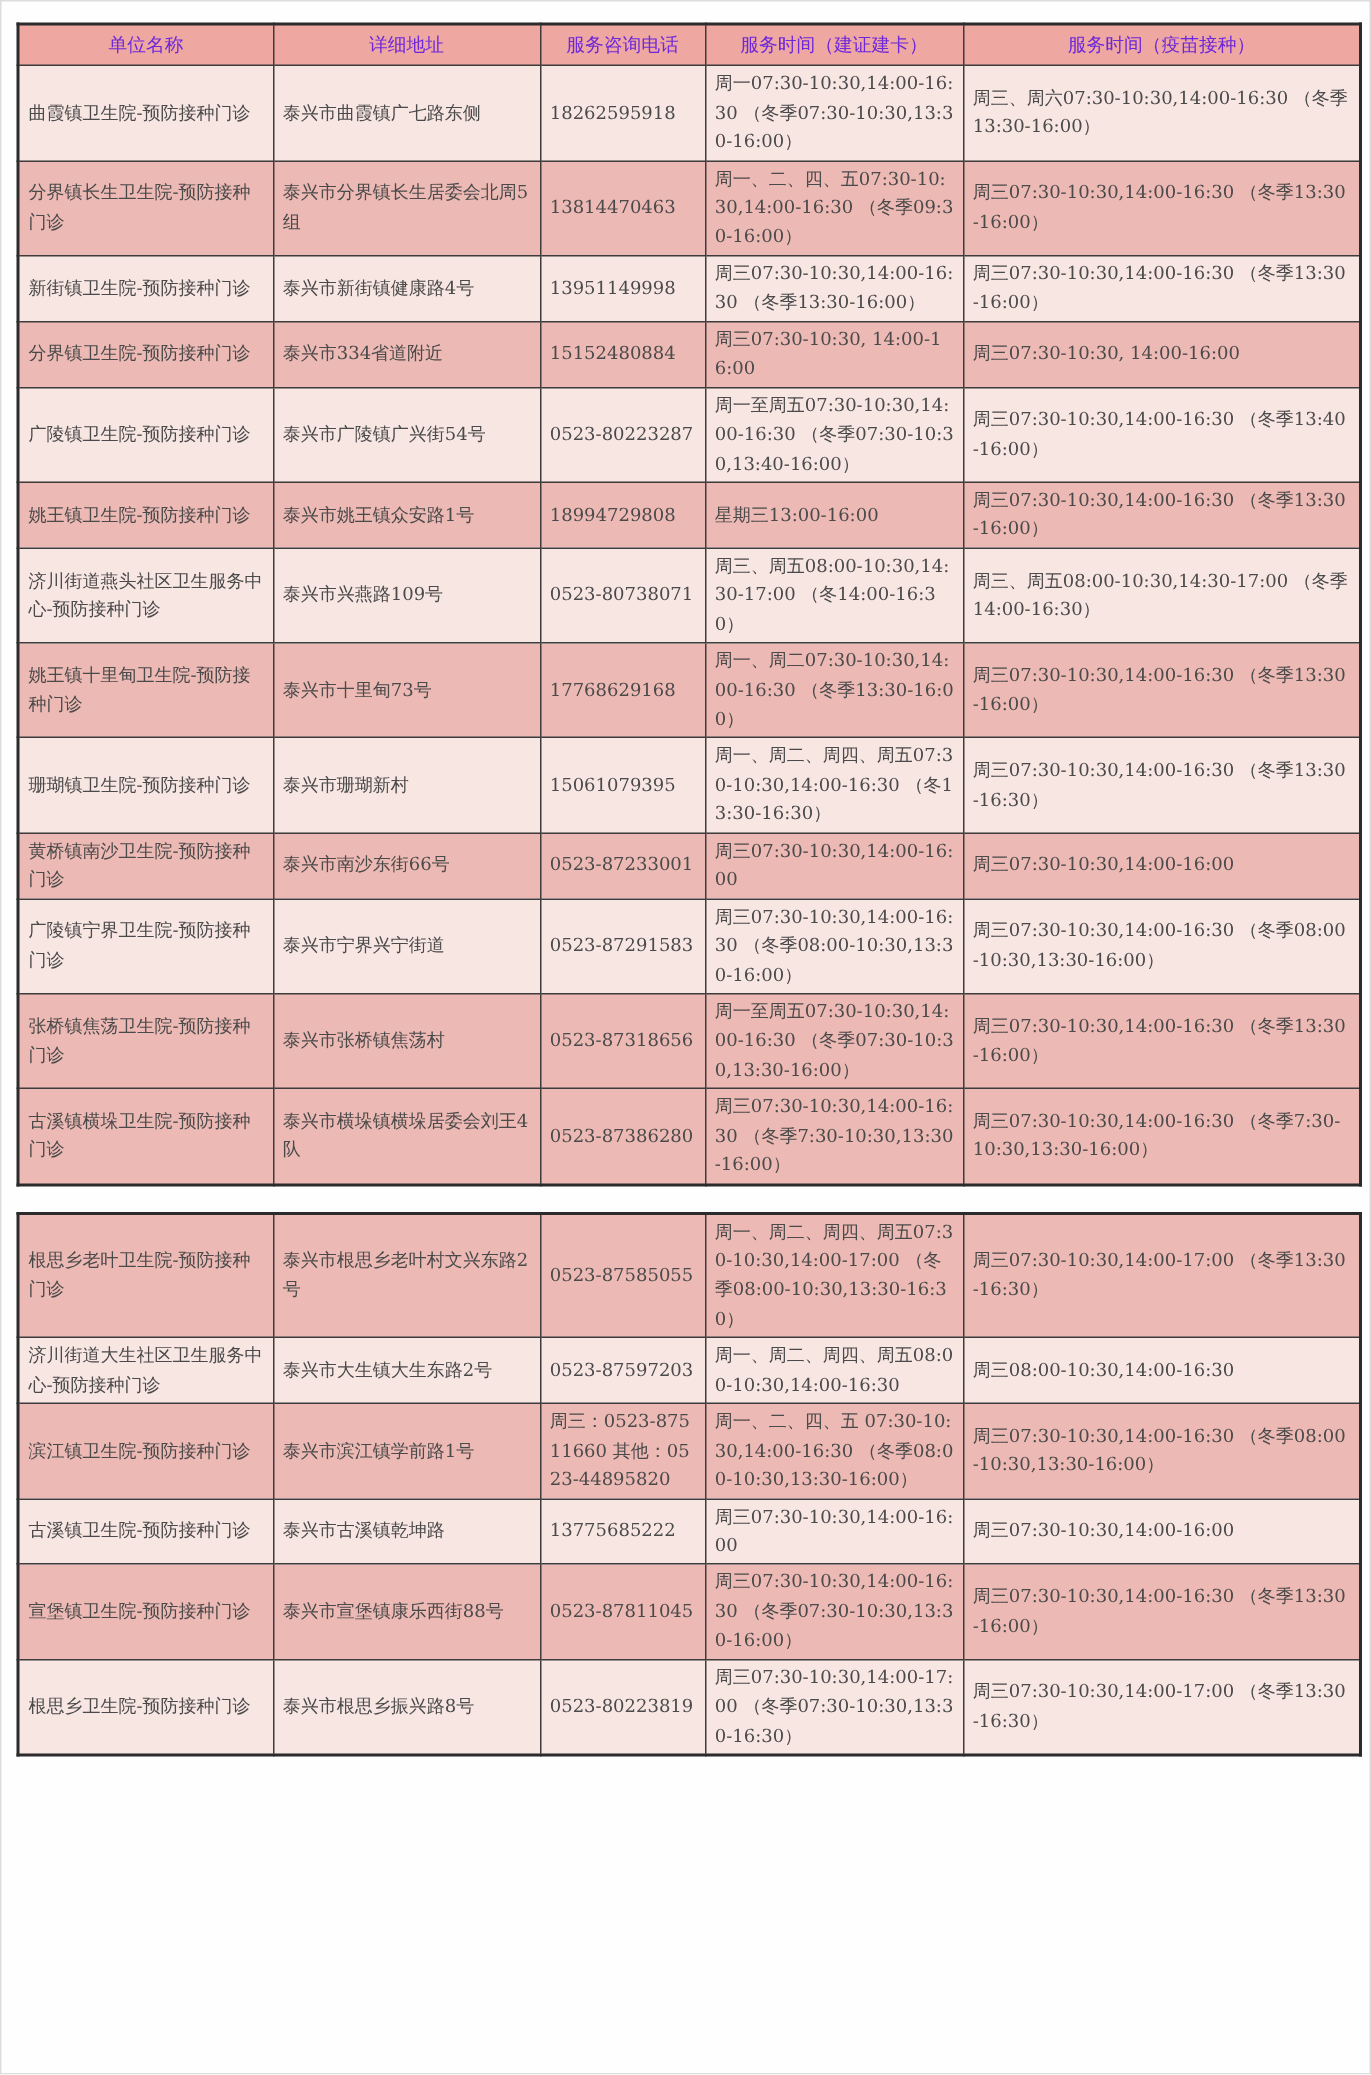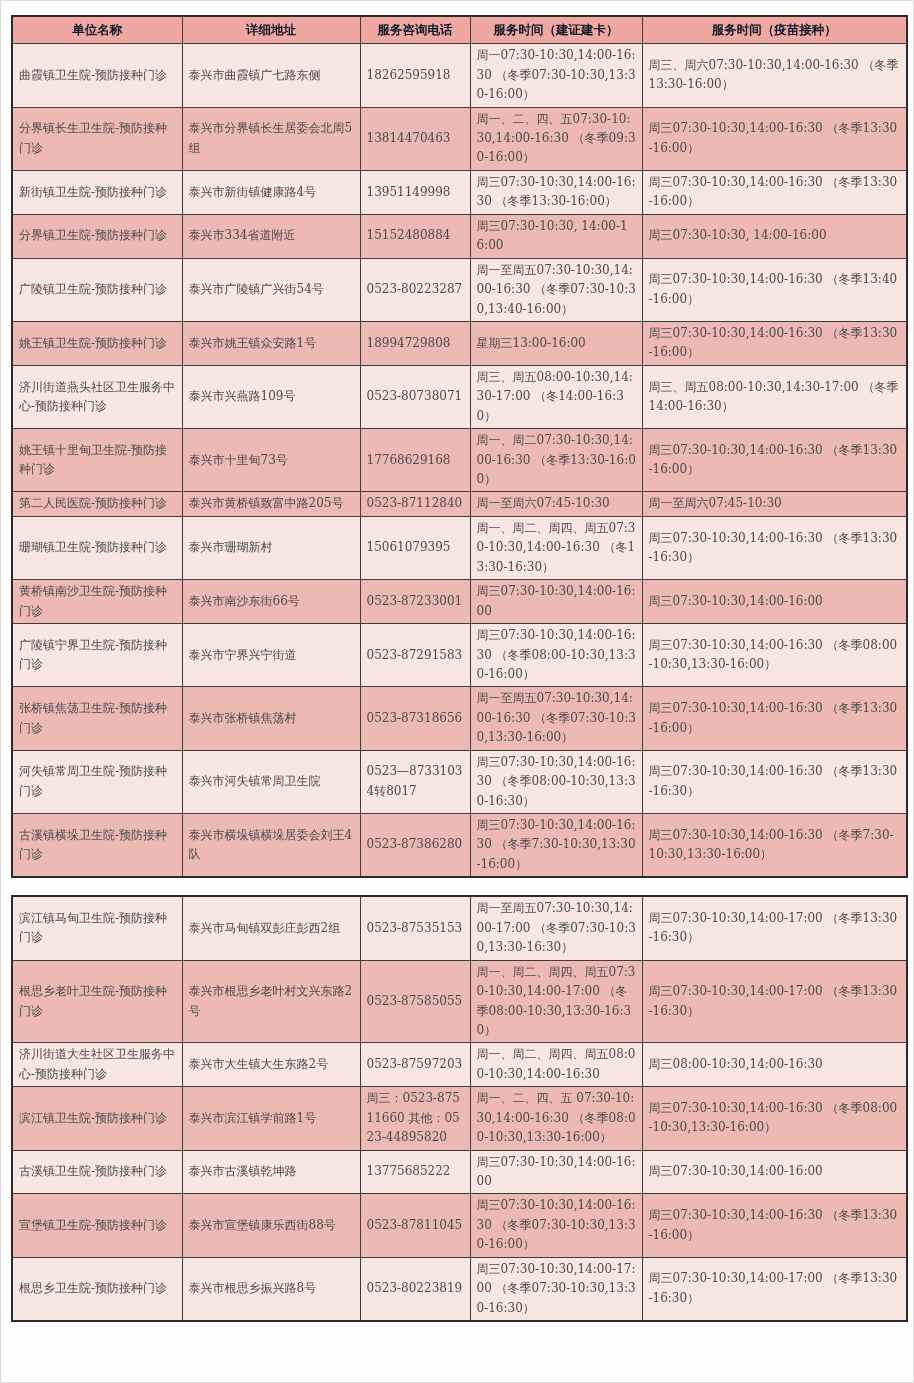--- a/index.html
+++ b/index.html
@@ -28,22 +28,22 @@
     border: 1px solid #3c3c3c;
     font-size: 12px;
     color: #4a4a4a;
     line-height: 1.62;
     padding: 2px 5px 2px 6px;
     vertical-align: middle;
     word-break: break-all;
   }
   thead th {
     background: var(--header-bg, #efa7a2);
-    color: #0f172a;
-    font-weight: bold;
+    color: #6d28d9;
+    font-weight: normal;
     font-size: 12.5px;
     text-align: center;
     height: 26px;
     padding: 3px 4px;
   }
   tr.light td { background: var(--row-light, #f8e6e3); }
   tr.dark  td { background: var(--row-dark,  #ecb9b4); }
   td { height: 24px; }
   col.c1 { width: 170px; }
   col.c2 { width: 178px; }
@@ -123,27 +123,20 @@
           <td>周三、周五08:00-10:30,14:30-17:00 （冬14:00-16:30）</td>
           <td>周三、周五08:00-10:30,14:30-17:00 （冬季14:00-16:30）</td>
         </tr>
         <tr class="dark">
           <td>姚王镇十里甸卫生院-预防接种门诊</td>
           <td>泰兴市十里甸73号</td>
           <td>17768629168</td>
           <td>周一、周二07:30-10:30,14:00-16:30 （冬季13:30-16:00）</td>
           <td>周三07:30-10:30,14:00-16:30 （冬季13:30-16:00）</td>
         </tr>
-        <tr class="dark">
-          <td>第二人民医院-预防接种门诊</td>
-          <td>泰兴市黄桥镇致富中路205号</td>
-          <td>0523-87112840</td>
-          <td>周一至周六07:45-10:30</td>
-          <td>周一至周六07:45-10:30</td>
-        </tr>
         <tr class="light">
           <td>珊瑚镇卫生院-预防接种门诊</td>
           <td>泰兴市珊瑚新村</td>
           <td>15061079395</td>
           <td>周一、周二、周四、周五07:30-10:30,14:00-16:30 （冬13:30-16:30）</td>
           <td>周三07:30-10:30,14:00-16:30 （冬季13:30-16:30）</td>
         </tr>
         <tr class="dark">
           <td>黄桥镇南沙卫生院-预防接种门诊</td>
           <td>泰兴市南沙东街66号</td>
@@ -157,54 +150,40 @@
           <td>0523-87291583</td>
           <td>周三07:30-10:30,14:00-16:30 （冬季08:00-10:30,13:30-16:00）</td>
           <td>周三07:30-10:30,14:00-16:30 （冬季08:00-10:30,13:30-16:00）</td>
         </tr>
         <tr class="dark">
           <td>张桥镇焦荡卫生院-预防接种门诊</td>
           <td>泰兴市张桥镇焦荡村</td>
           <td>0523-87318656</td>
           <td>周一至周五07:30-10:30,14:00-16:30 （冬季07:30-10:30,13:30-16:00）</td>
           <td>周三07:30-10:30,14:00-16:30 （冬季13:30-16:00）</td>
-        </tr>
-        <tr class="light">
-          <td>河失镇常周卫生院-预防接种门诊</td>
-          <td>泰兴市河失镇常周卫生院</td>
-          <td>0523—87331034转8017</td>
-          <td>周三07:30-10:30,14:00-16:30 （冬季08:00-10:30,13:30-16:30）</td>
-          <td>周三07:30-10:30,14:00-16:30 （冬季13:30-16:30）</td>
         </tr>
         <tr class="dark">
           <td>古溪镇横垛卫生院-预防接种门诊</td>
           <td>泰兴市横垛镇横垛居委会刘王4队</td>
           <td>0523-87386280</td>
           <td>周三07:30-10:30,14:00-16:30 （冬季7:30-10:30,13:30-16:00）</td>
           <td>周三07:30-10:30,14:00-16:30 （冬季7:30-10:30,13:30-16:00）</td>
         </tr>
       </tbody>
   </table>
 
   <table class="clinic-table">
     <colgroup>
       <col class="c1">
         <col class="c2">
         <col class="c3">
         <col class="c4">
         <col class="c5">
     </colgroup>
     <tbody>
-        <tr class="light">
-          <td>滨江镇马甸卫生院-预防接种门诊</td>
-          <td>泰兴市马甸镇双彭庄彭西2组</td>
-          <td>0523-87535153</td>
-          <td>周一至周五07:30-10:30,14:00-17:00 （冬季07:30-10:30,13:30-16:30）</td>
-          <td>周三07:30-10:30,14:00-17:00 （冬季13:30-16:30）</td>
-        </tr>
         <tr class="dark">
           <td>根思乡老叶卫生院-预防接种门诊</td>
           <td>泰兴市根思乡老叶村文兴东路2号</td>
           <td>0523-87585055</td>
           <td>周一、周二、周四、周五07:30-10:30,14:00-17:00 （冬季08:00-10:30,13:30-16:30）</td>
           <td>周三07:30-10:30,14:00-17:00 （冬季13:30-16:30）</td>
         </tr>
         <tr class="light">
           <td>济川街道大生社区卫生服务中心-预防接种门诊</td>
           <td>泰兴市大生镇大生东路2号</td>

